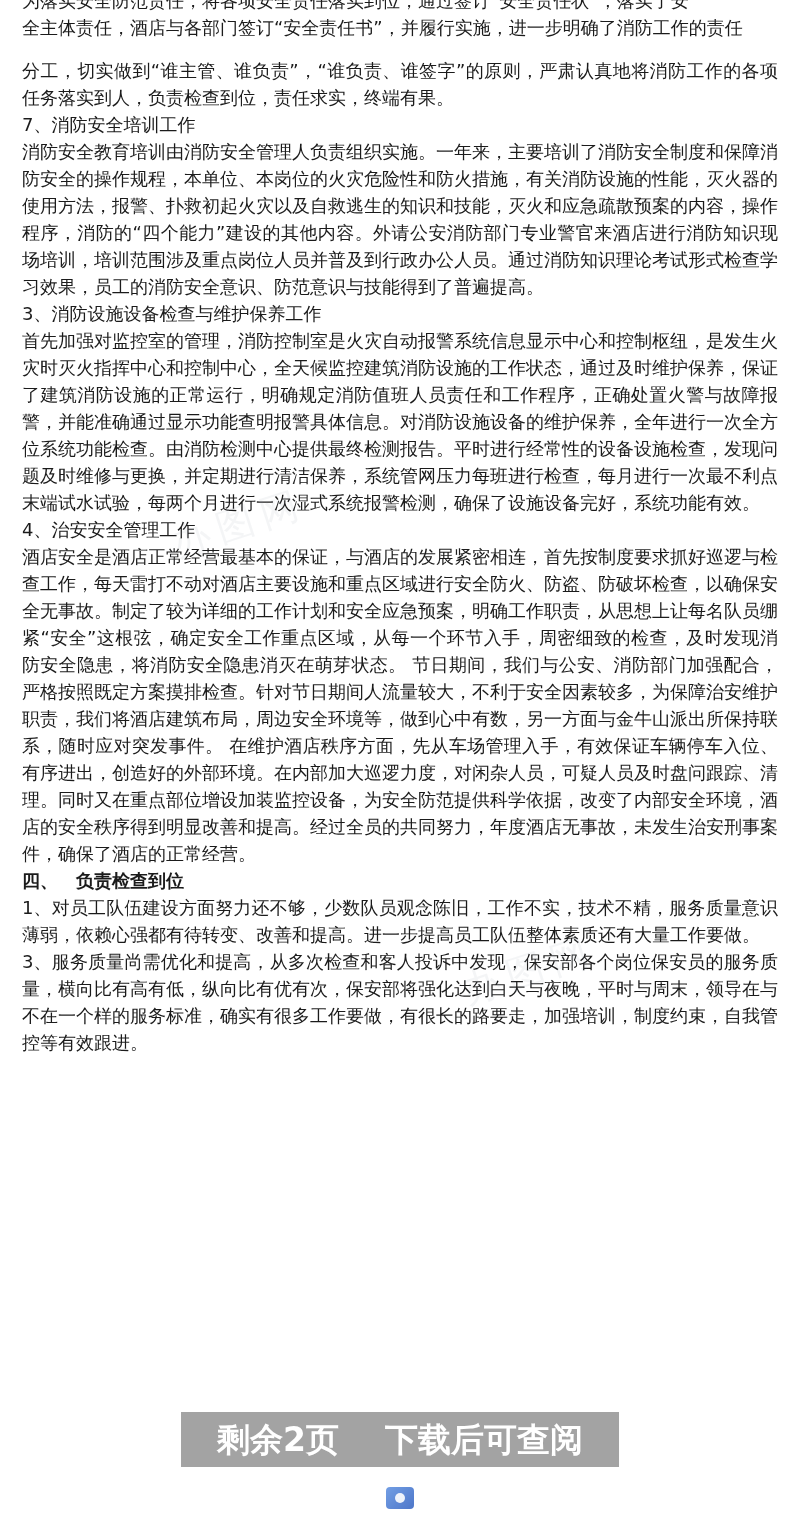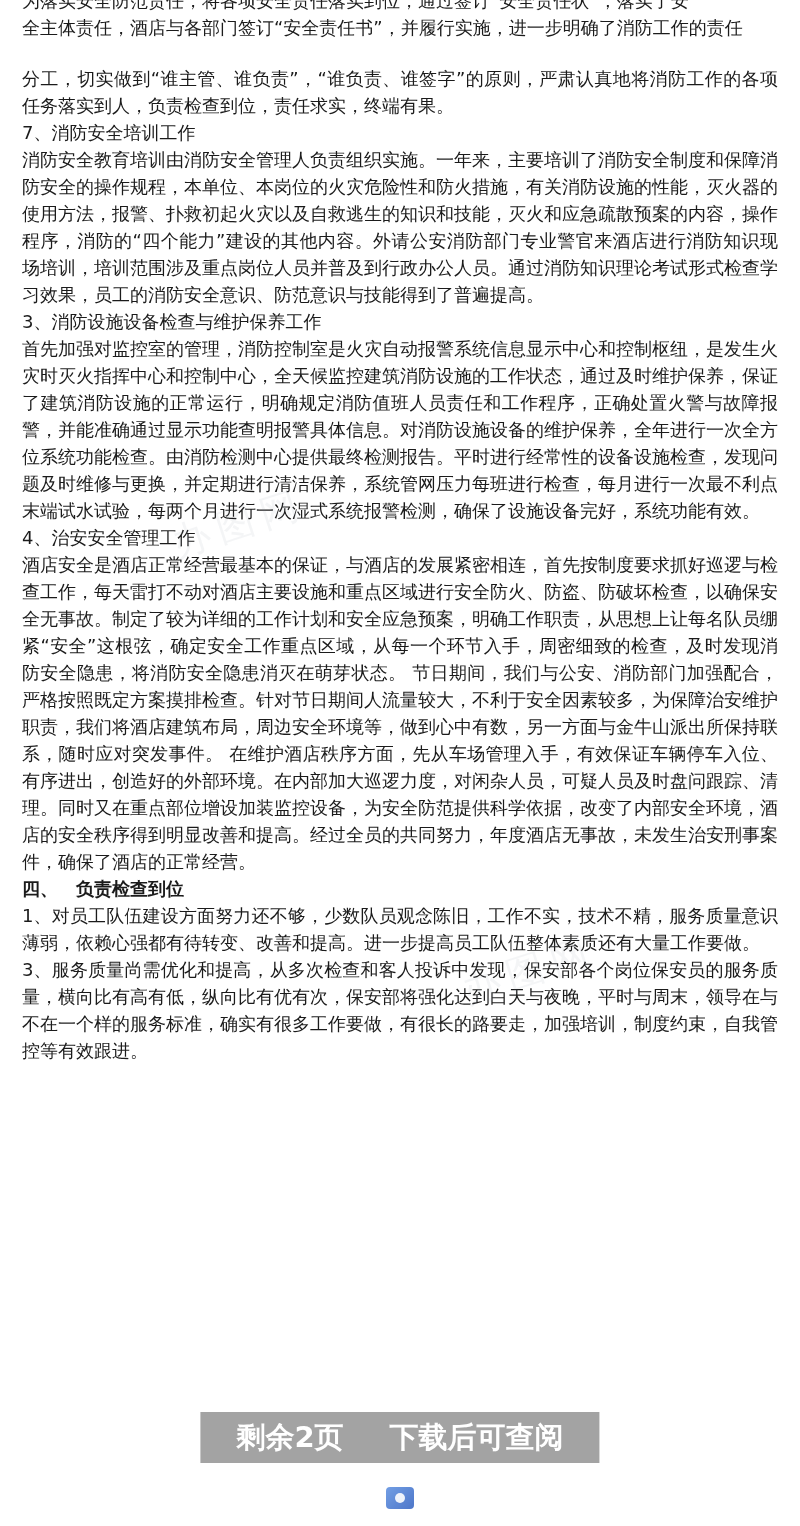--- a/index.html
+++ b/index.html
@@ -16,21 +16,21 @@
     margin-top: -13px; 
   }
   .para {
     font-size: 18px;
     line-height: 27px;
     color: #1b1b1b;
     text-align: justify;
     text-justify: inter-ideograph;
     word-break: break-all;
   }
-  .gap-after { margin-bottom: 24px; }
+  .gap-after { margin-bottom: 16px; }
   .bold { font-weight: bold; }
 
   .watermark {
     position: absolute;
     color: #8a96a6;
     opacity: 0.09;
     transform: rotate(-18deg);
     font-size: 38px;
     letter-spacing: 8px;
     pointer-events: none;
@@ -40,21 +40,21 @@
   .wm2 { left: 460px; top: 945px; }
 
   .banner {
     position: absolute;
     top: 1412px;
     left: 50%;
     transform: translateX(-50%);
     background: #a3a3a3;
     color: #ffffff;
     font-weight: bold;
-    font-size: 29px;
+    font-size: 33px;
     line-height: 1;
     padding: 11px 36px;
     display: flex;
     align-items: center;
     gap: 46px;
     white-space: nowrap;
   }
 
   .logo {
     position: absolute;

